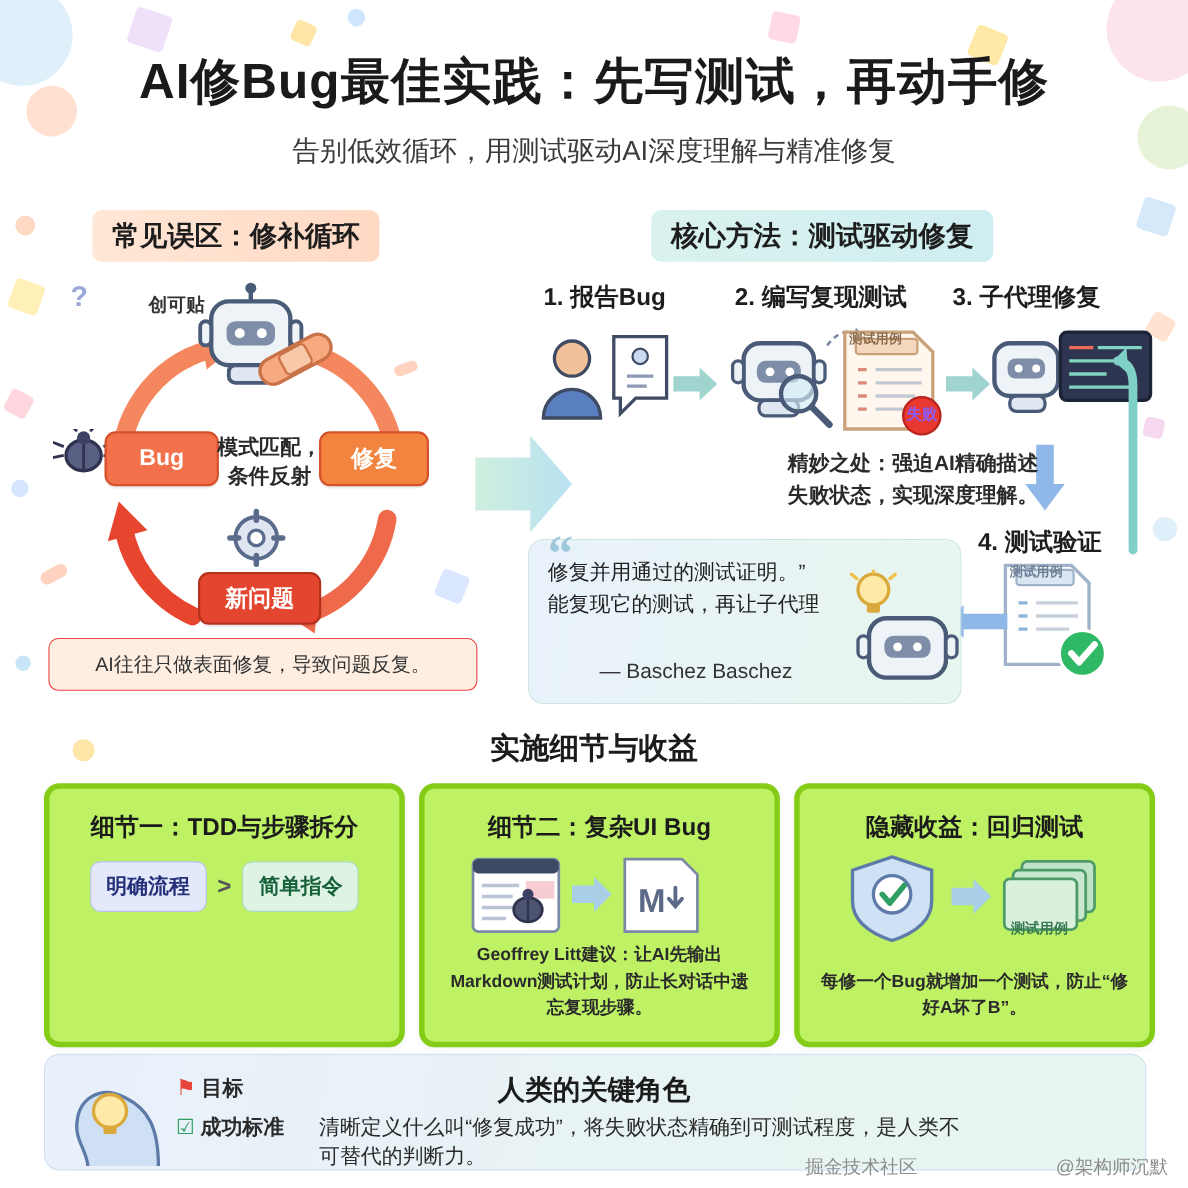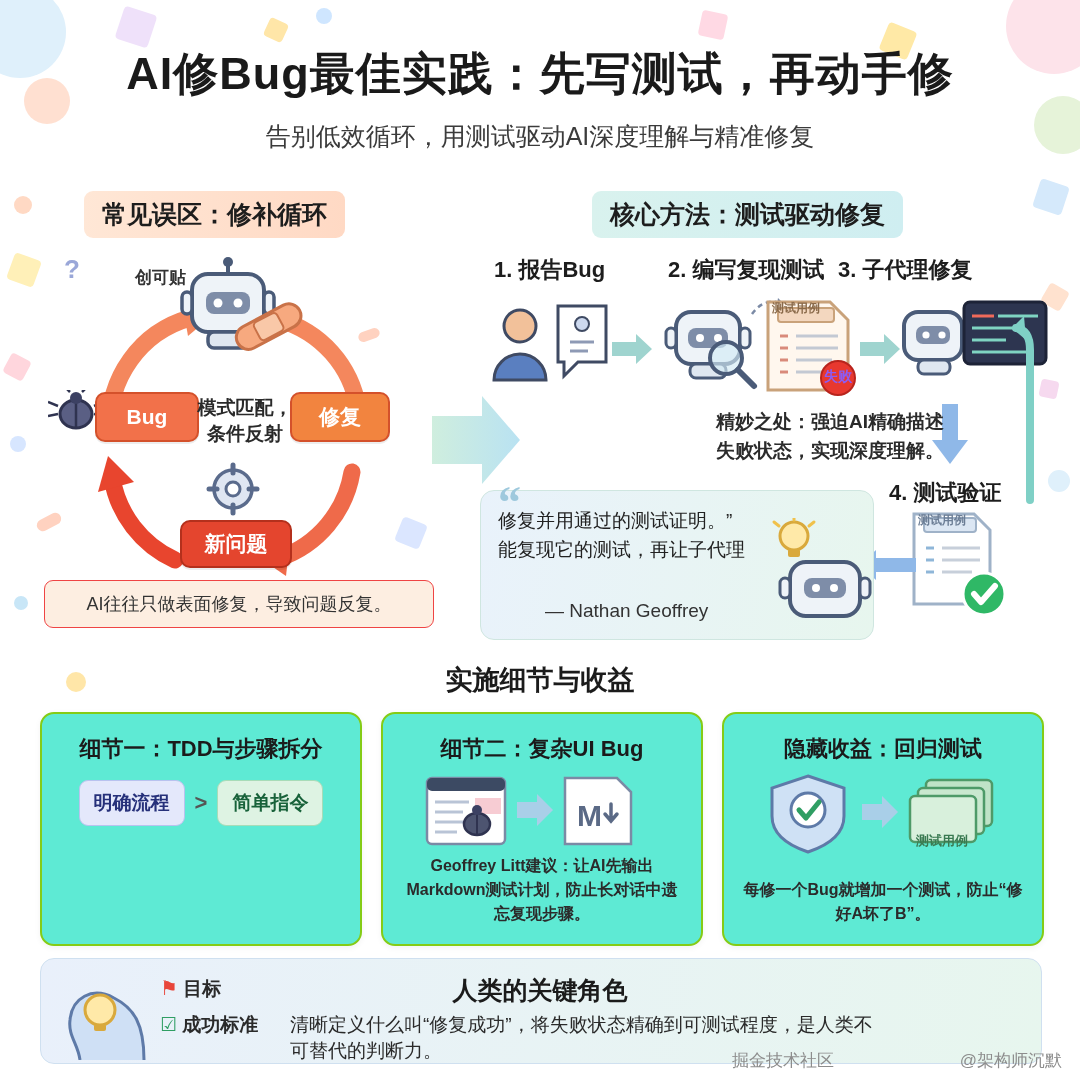--- a/index.html
+++ b/index.html
@@ -62,21 +62,21 @@
 
   
   .big-arrow{position:absolute;left:432px;top:392px;}
 
   
   .step-title{
     position:absolute;font-size:22px;font-weight:bold;color:#1d1d1d;white-space:nowrap;
   }
   #st1{left:494px;top:255px;}
   #st2{left:668px;top:255px;}
-  #st3{left:838px;top:255px;}
+  #st3{left:866px;top:255px;}
   #st4{left:889px;top:478px;}
 
   .flow-note{
     position:absolute;left:620px;top:408px;width:420px;text-align:center;
     font-size:19px;font-weight:bold;color:#2b2b2b;line-height:1.5;
   }
 
   
   .quote-card{
     position:absolute;left:480px;top:490px;width:392px;height:148px;
@@ -92,21 +92,21 @@
     position:absolute;left:545px;top:600px;font-size:19px;color:#333;
   }
 
   
   .bottom-head{
     position:absolute;top:662px;left:0;width:1080px;text-align:center;
     font-size:27px;font-weight:bold;color:#1b1b1b;
   }
   .card{
     position:absolute;top:712px;width:318px;height:230px;
-    background:#5eead4;border:2px solid #84cc16;border-radius:14px;
+    background:#bef264;border:5px solid #84cc16;border-radius:14px;
     box-shadow:0 2px 6px rgba(0,0,0,.05);
   }
   #card1{left:40px;}
   #card2{left:381px;}
   #card3{left:722px;}
   .card-title{
     position:absolute;top:20px;left:0;width:100%;text-align:center;
     font-size:22px;font-weight:bold;color:#1b1b1b;
   }
   .card-body{
@@ -364,21 +364,21 @@
     <div>精妙之处：强迫AI精确描述</div>
     <div>失败状态，实现深度理解。</div>
   </div>
 
   <div class="quote-card"></div>
   <div class="quote-mark">“</div>
   <div class="quote-text">
     <div>修复并用通过的测试证明。”</div>
     <div>能复现它的测试，再让子代理</div>
   </div>
-  <div class="quote-by">— Nathan Geoffrey</div>
+  <div class="quote-by">— Baschez Baschez</div>
 
   <svg width="120" height="110" style="position:absolute;left:760px;top:518px;">
     <g>
       <circle cx="34" cy="18" r="14" fill="#ffe9a8" stroke="#d9a93c" stroke-width="3"></circle>
       <rect x="28" y="31" width="12" height="8" rx="2" fill="#d9a93c"></rect>
       <g stroke="#f0c14b" stroke-width="3" stroke-linecap="round">
         <line x1="34" y1="-4" x2="34" y2="2"></line>
         <line x1="14" y1="4" x2="19" y2="8"></line>
         <line x1="54" y1="4" x2="49" y2="8"></line>
       </g>

